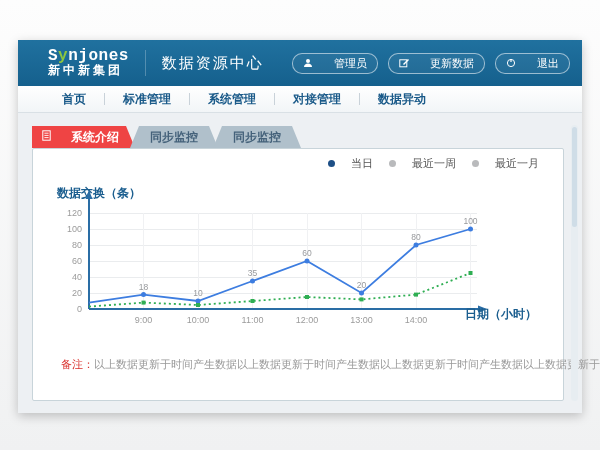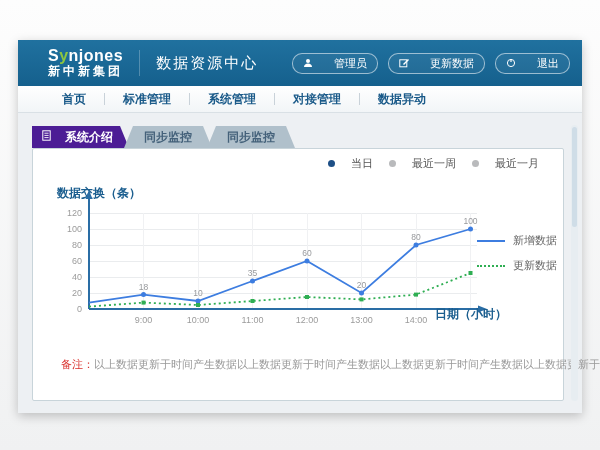--- a/index.html
+++ b/index.html
@@ -3,51 +3,51 @@
 <meta charset="utf-8">
 <style>
   * { margin:0; padding:0; box-sizing:border-box; }
   html,body { width:600px; height:450px; overflow:hidden; }
   body { font-family:"Liberation Sans", sans-serif; background:linear-gradient(180deg,#fdfdfd 0%,#f0f1f2 100%); position:relative; }
 
   .window { position:absolute; left:18px; top:40px; width:564px; height:373px; background:#fff; box-shadow:0 3px 10px rgba(0,0,0,0.22); }
 
   
   .hdr { height:46px; background:linear-gradient(180deg,#20719f,#15608d); display:flex; align-items:center; padding:0 12px 0 30px; }
-  .logo { line-height:1.05; white-space:nowrap; }
+  .logo { line-height:1.05; white-space:nowrap;font-family:Liberation Mono, monospace; }
   .logo-main { color:#fff; font-size:16px; font-weight:bold; letter-spacing:0.5px; }
   .logo-y { color:#8dc63f; }
   .logo-sub { color:#fff; font-size:12px; font-weight:bold; letter-spacing:3px; }
   .app-title { margin-left:16px; padding-left:16px; border-left:1px solid rgba(255,255,255,0.25); color:#fff; font-size:15px; letter-spacing:2px; height:26px; line-height:26px; }
   .hdr-sp { flex:1; }
   .hdr-btn { display:flex; align-items:center; gap:21px; border:1px solid rgba(255,255,255,0.55); border-radius:10px; padding:2px 10px; color:#fff; font-size:11px; margin-left:10px; background:rgba(255,255,255,0.05); cursor:pointer; white-space:nowrap; }
   .hdr-btn svg { display:block; }
 
   
   .nav { height:27px; background:linear-gradient(#ffffff,#f2f5f7); border-bottom:1px solid #d9e0e5; display:flex; align-items:center; padding-left:26px; }
   .nav-item { font-size:12px; font-weight:bold; color:#1a5a89; padding:0 18px; cursor:pointer;text-align:right; }
   .nav-sep { width:1px; height:12px; background:#c9d2d9; }
 
   
   .content { position:absolute; top:73px; left:0; right:0; bottom:0; background:#edf0f3; padding:13px 18px 0 14px; }
 
   .tabs { display:flex; height:22px; position:relative; z-index:2; }
   .tab { font-size:12px; font-weight:bold; line-height:22px; cursor:pointer; }
-  .tab.active { background:#4c1d95; color:#fff; display:flex; align-items:center; gap:14px; padding:0 16px 0 10px; clip-path:polygon(0 0, calc(100% - 9px) 0, 100% 100%, 0 100%); }
+  .tab.active { background:#ef4444; color:#fff; display:flex; align-items:center; gap:20px; padding:0 16px 0 10px; clip-path:polygon(0 0, calc(100% - 9px) 0, 100% 100%, 0 100%); }
   .tab.inactive { background:#b0c0cb; color:#44617a; margin-left:-5px; padding:0 20px; clip-path:polygon(9px 0, calc(100% - 9px) 0, 100% 100%, 0 100%); }
 
   .panel { position:relative; background:#fff; border:1px solid #c8d4da; border-radius:2px; height:253px; }
 
   .filter-legend { position:absolute; top:7px; right:24px; display:flex; gap:16px; font-size:11px; color:#555; }
   .filter-opt { display:flex; align-items:center; gap:16px; cursor:pointer; }
   .dot { width:7px; height:7px; border-radius:50%; background:#b9babc; display:inline-block; }
   .dot.sel { background:#1d4f86; }
 
   .y-title { position:absolute; left:24px; top:36px; color:#1b5e8f; font-weight:bold; font-size:12px; }
-  .x-title { position:absolute; left:402px; top:157px; color:#1b5e8f; font-weight:bold; font-size:12px; }
+  .x-title { position:absolute; left:432px; top:157px; color:#1b5e8f; font-weight:bold; font-size:12px; }
 
   svg.chart { position:absolute; left:0; top:38px; }
   svg.chart text { font-family:"Liberation Sans", sans-serif; }
 
   .side-legend { position:absolute; right:6px; top:84px; font-size:11px; color:#666; }
   .sl-row { display:flex; align-items:center; gap:8px; margin-bottom:10px; }
   .sl-line { width:28px; height:0; border-top:2px solid #3d7de0; }
   .sl-line.dotted { border-top:2px dotted #2fae53; }
 
   .note { position:absolute; left:28px; top:208px; font-size:11px; color:#999; white-space:nowrap; }
@@ -191,30 +191,20 @@
           <rect x="108.5" y="113.6" width="4" height="4" fill="#2fae53"></rect>
           <rect x="163" y="116" width="4" height="4" fill="#2fae53"></rect>
           <rect x="217.5" y="112" width="4" height="4" fill="#2fae53"></rect>
           <rect x="272" y="108" width="4" height="4" fill="#2fae53"></rect>
           <rect x="326.5" y="110.4" width="4" height="4" fill="#2fae53"></rect>
           <rect x="381" y="105.6" width="4" height="4" fill="#2fae53"></rect>
           <rect x="435.5" y="84" width="4" height="4" fill="#2fae53"></rect>
         </svg>
       <div class="x-title">日期（小时）</div>
 
-      <div class="side-legend">
-        <div class="sl-row">
-          <span class="sl-line"></span>
-          <span>新增数据</span>
-        </div>
-        <div class="sl-row">
-          <span class="sl-line dotted"></span>
-          <span>更新数据</span>
-        </div>
-      </div>
 
       <div class="note">
         <span class="note-prefix">备注：</span><span>以上数据更新于时间产生数据以上数据更新于时间产生数据以上数据更新于时间产生数据以上数据更新于时间产生数据以上数据更新于</span>
       </div>
     </div>
 
     <div class="scrollbar">
       <div class="scroll-thumb"></div>
     </div>
   </div>

